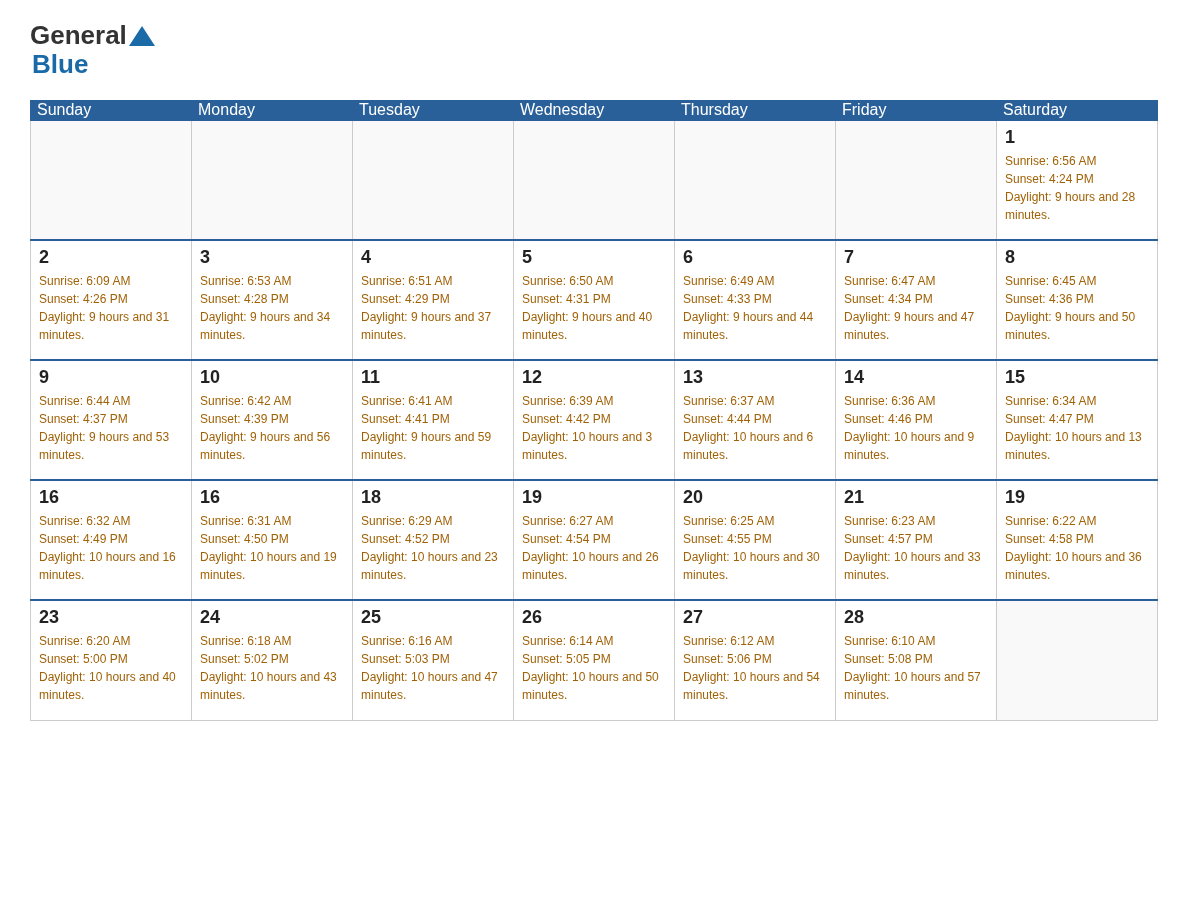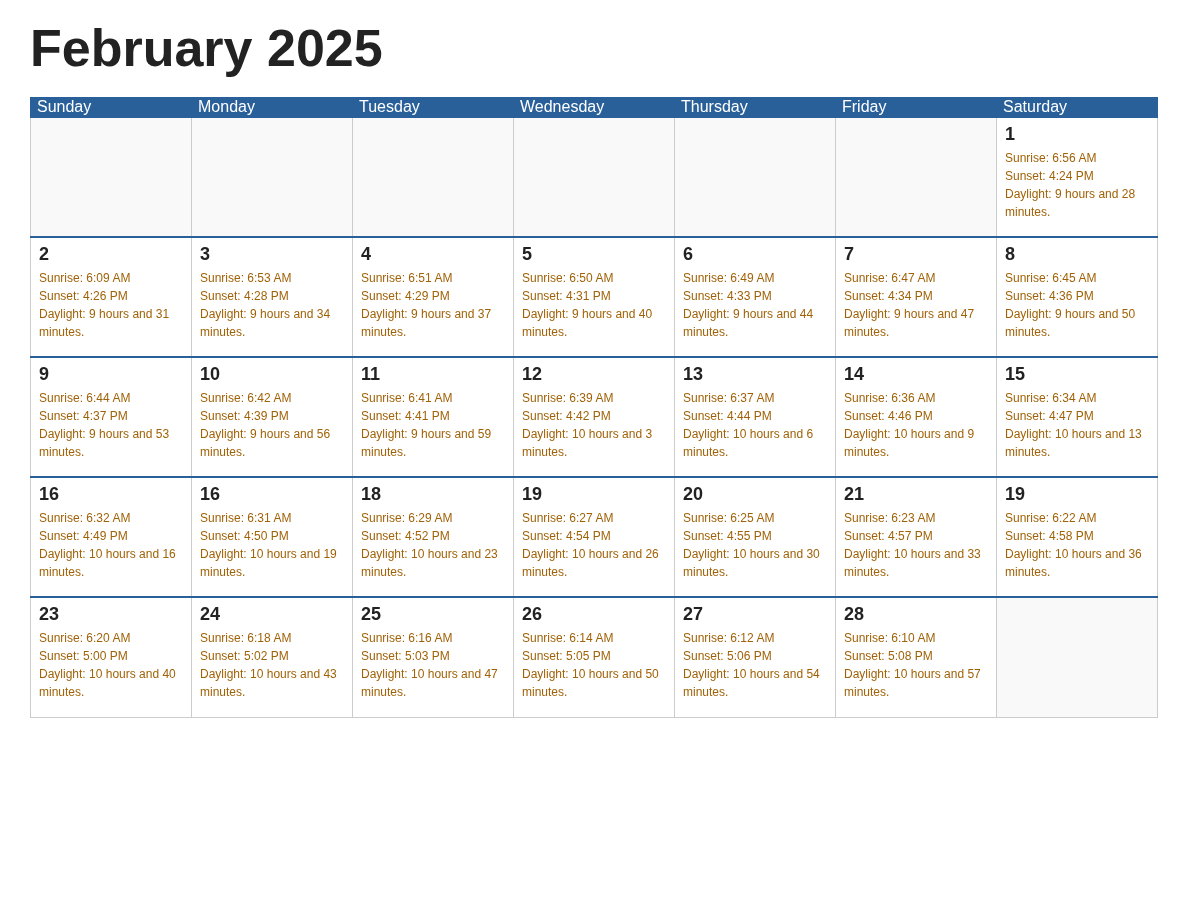--- a/index.html
+++ b/index.html
@@ -93,22 +93,35 @@
       line-height: 1.5;
     }
     .empty-cell {
       background: #f9f9f9;
     }
   </style>
 </head>
 <body>
 
 <div class="header">
+  <div class="logo">
+    <div class="logo-text">
+      <span class="logo-general">General</span>
+      <div style="display:flex; flex-direction:column; margin-left:2px;">
+        <div style="display:flex; align-items:flex-end;">
+          <div style="width:0; height:0; border-left:13px solid transparent; border-right:0px solid transparent; border-bottom:20px solid #1a6aa8; margin-right:0px;"></div>
+          <div style="width:0; height:0; border-left:0px solid transparent; border-right:13px solid transparent; border-bottom:20px solid #1a6aa8;"></div>
+        </div>
+      </div>
+    </div>
+    <div class="logo-row2">
+      <span class="logo-blue">Blue</span>
+    </div>
+  </div>
   <div class="title-section">
-    <div class="month-title">February 2025</div>
   </div>
 </div>
 
 <table class="calendar">
   <thead>
     <tr>
     <th>Sunday</th>
         <th>Monday</th>
         <th>Tuesday</th>
         <th>Wednesday</th>

